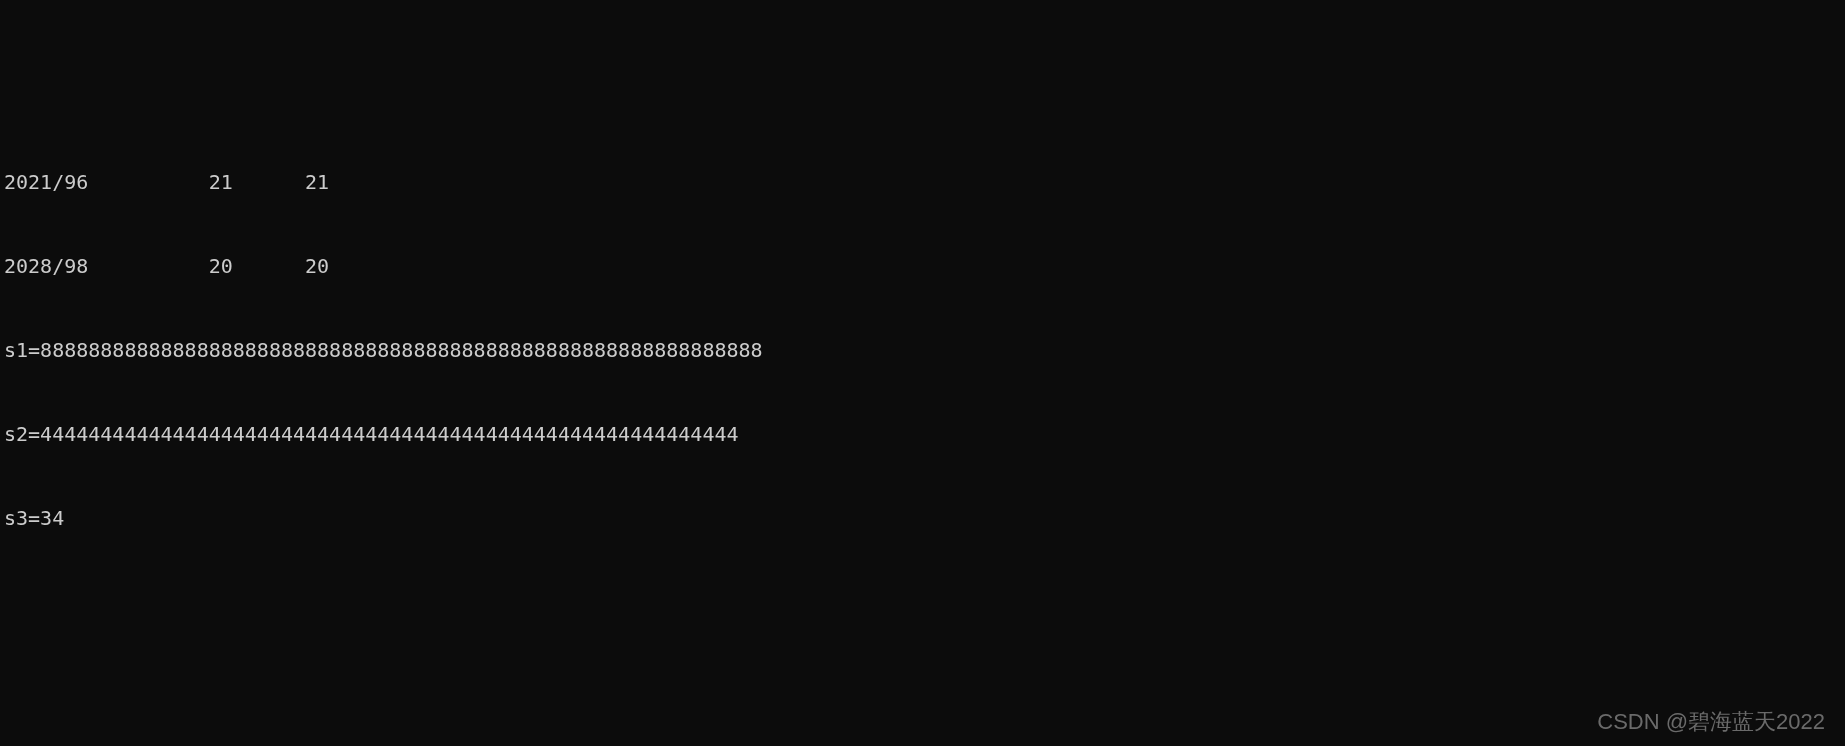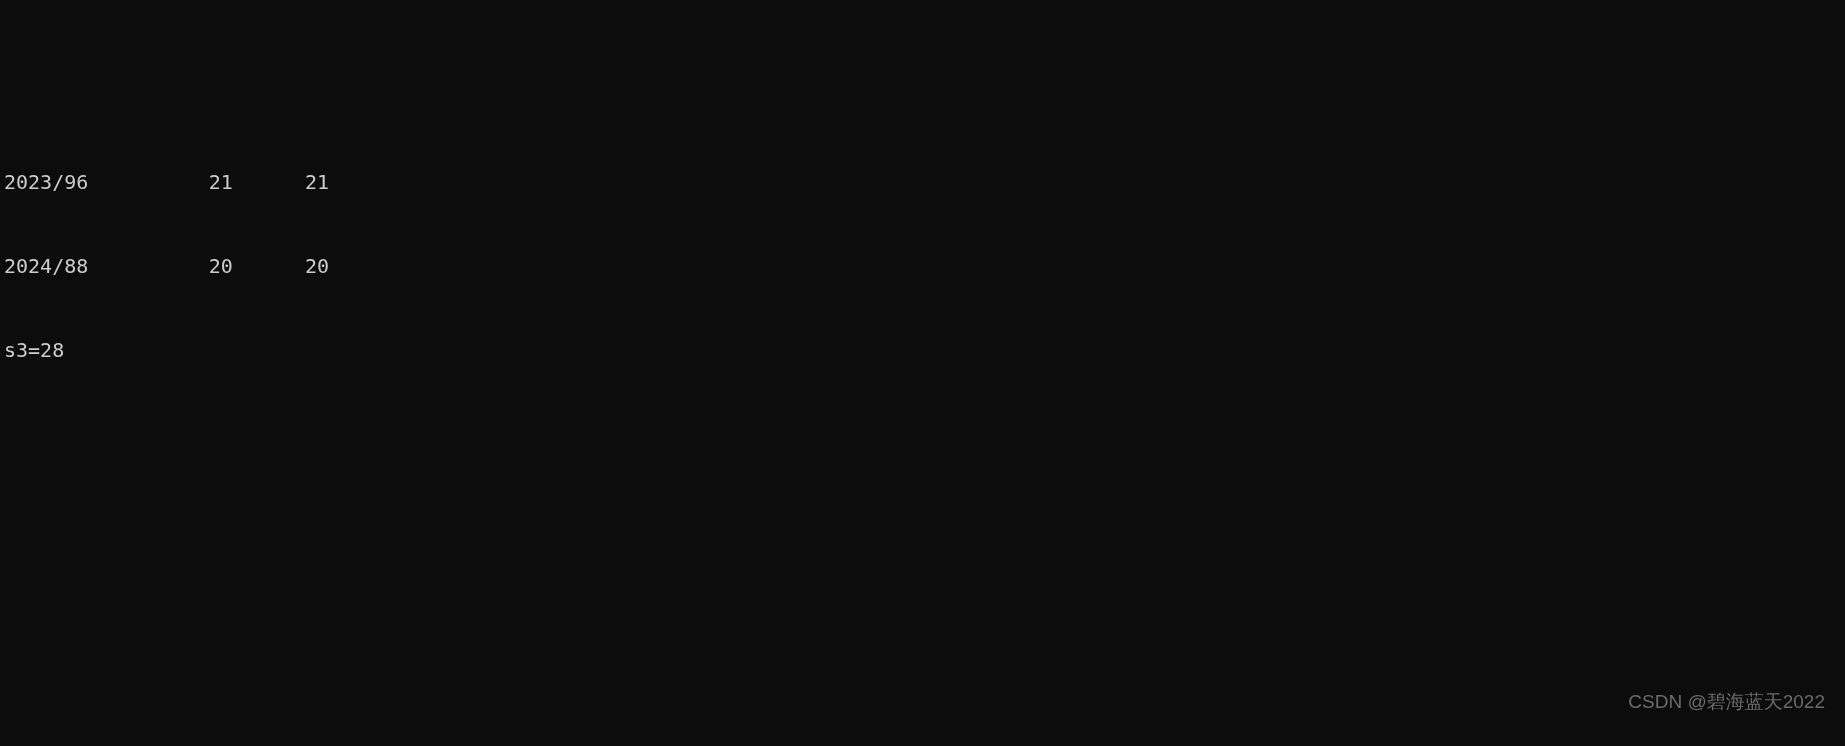--- a/index.html
+++ b/index.html
@@ -20,37 +20,39 @@
       white-space: pre;
     }
     .console-content {
       padding: 0 4px;
     }
     .line {
       display: block;
     }
     .watermark {
       position: absolute;
-      bottom: 30px;
+      bottom: 8px;
       right: 20px;
       color: #8a8a8a;
-      font-size: 19px;
+      font-size: 22px;
       font-family: 'Microsoft YaHei', 'SimSun', sans-serif;
       opacity: 0.75;
     }
   </style>
 </head>
 <body>
 
 
 
 <div class="console-content">
-  <span class="line">2023/96          21      21</span>
-  <span class="line">2024/88          20      20</span>
-  <span class="line">s3=28</span>
+  <span class="line">2021/96          21      21</span>
+  <span class="line">2028/98          20      20</span>
+  <span class="line">s1=888888888888888888888888888888888888888888888888888888888888</span>
+  <span class="line">s2=4444444444444444444444444444444444444444444444444444444444</span>
+  <span class="line">s3=34</span>
   
   
   
   
   
   <span class="line"></span>
   
   
   
 </div>

